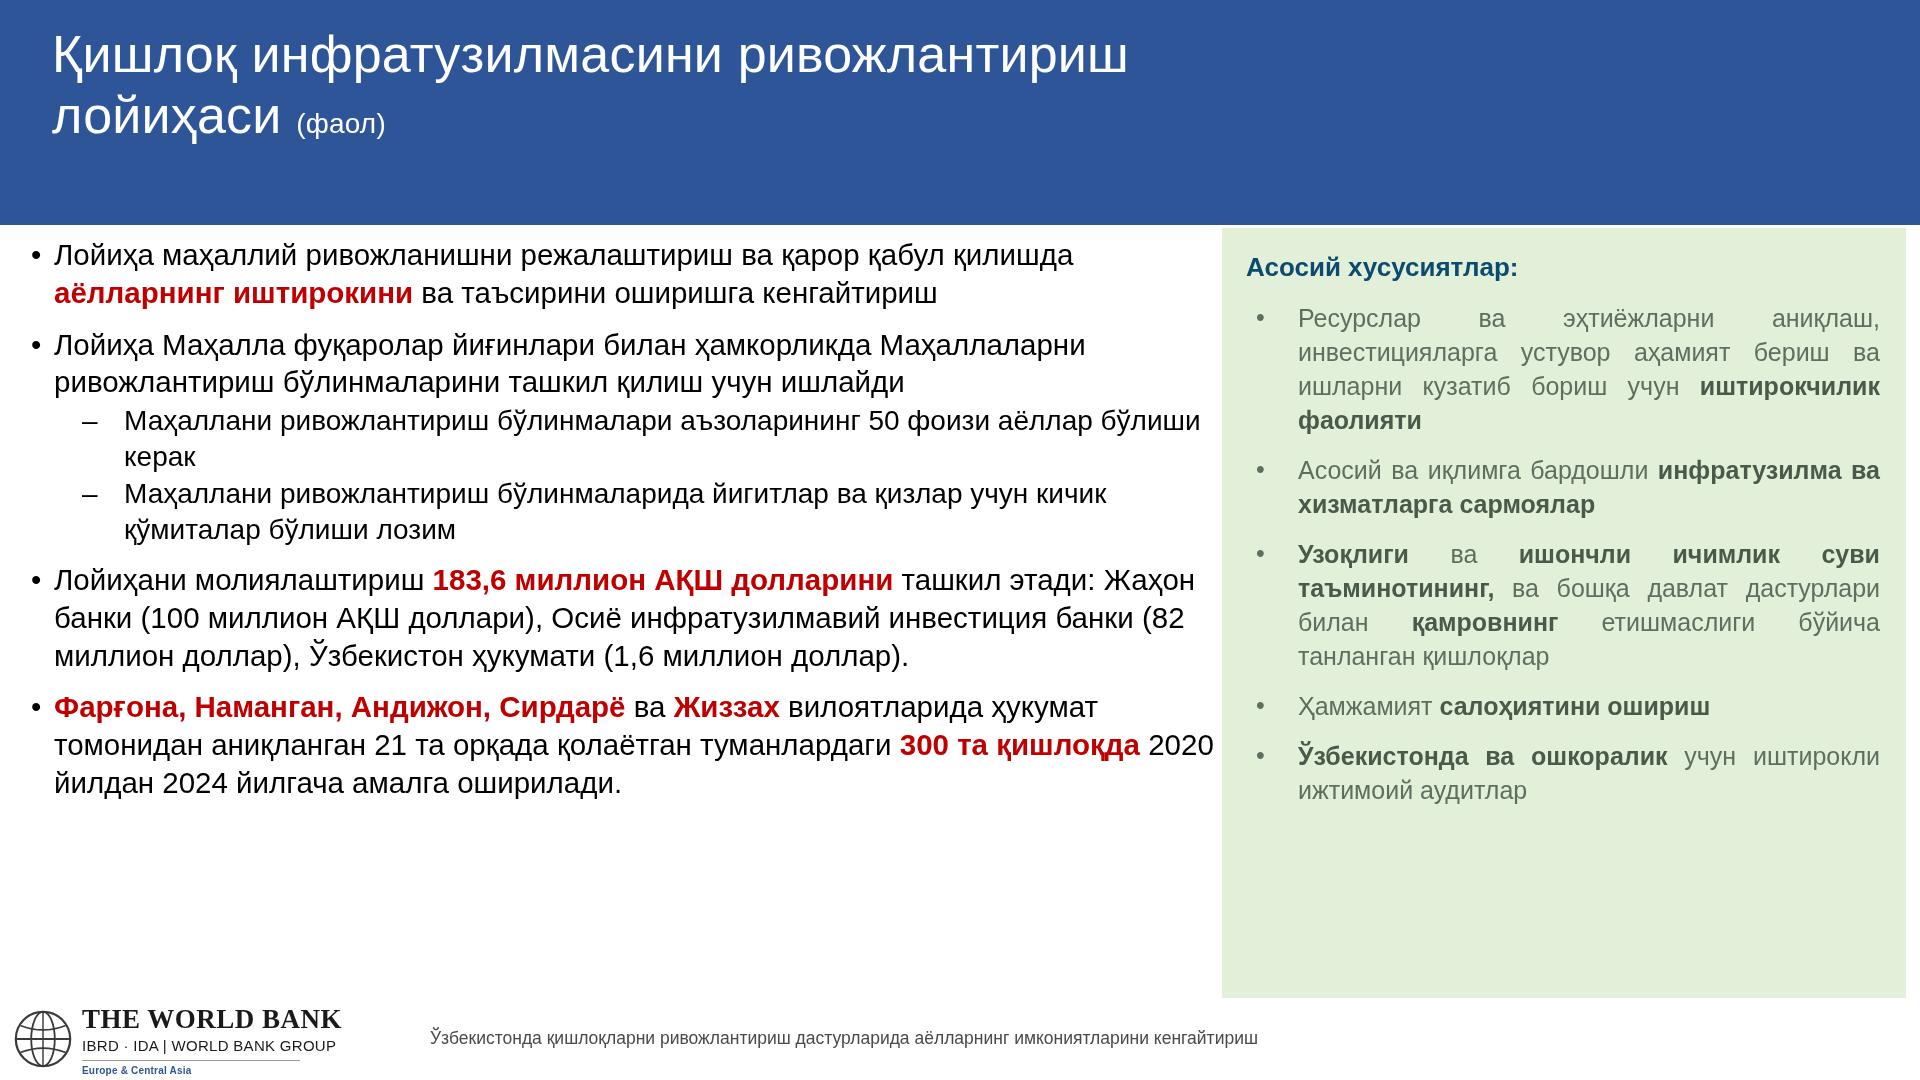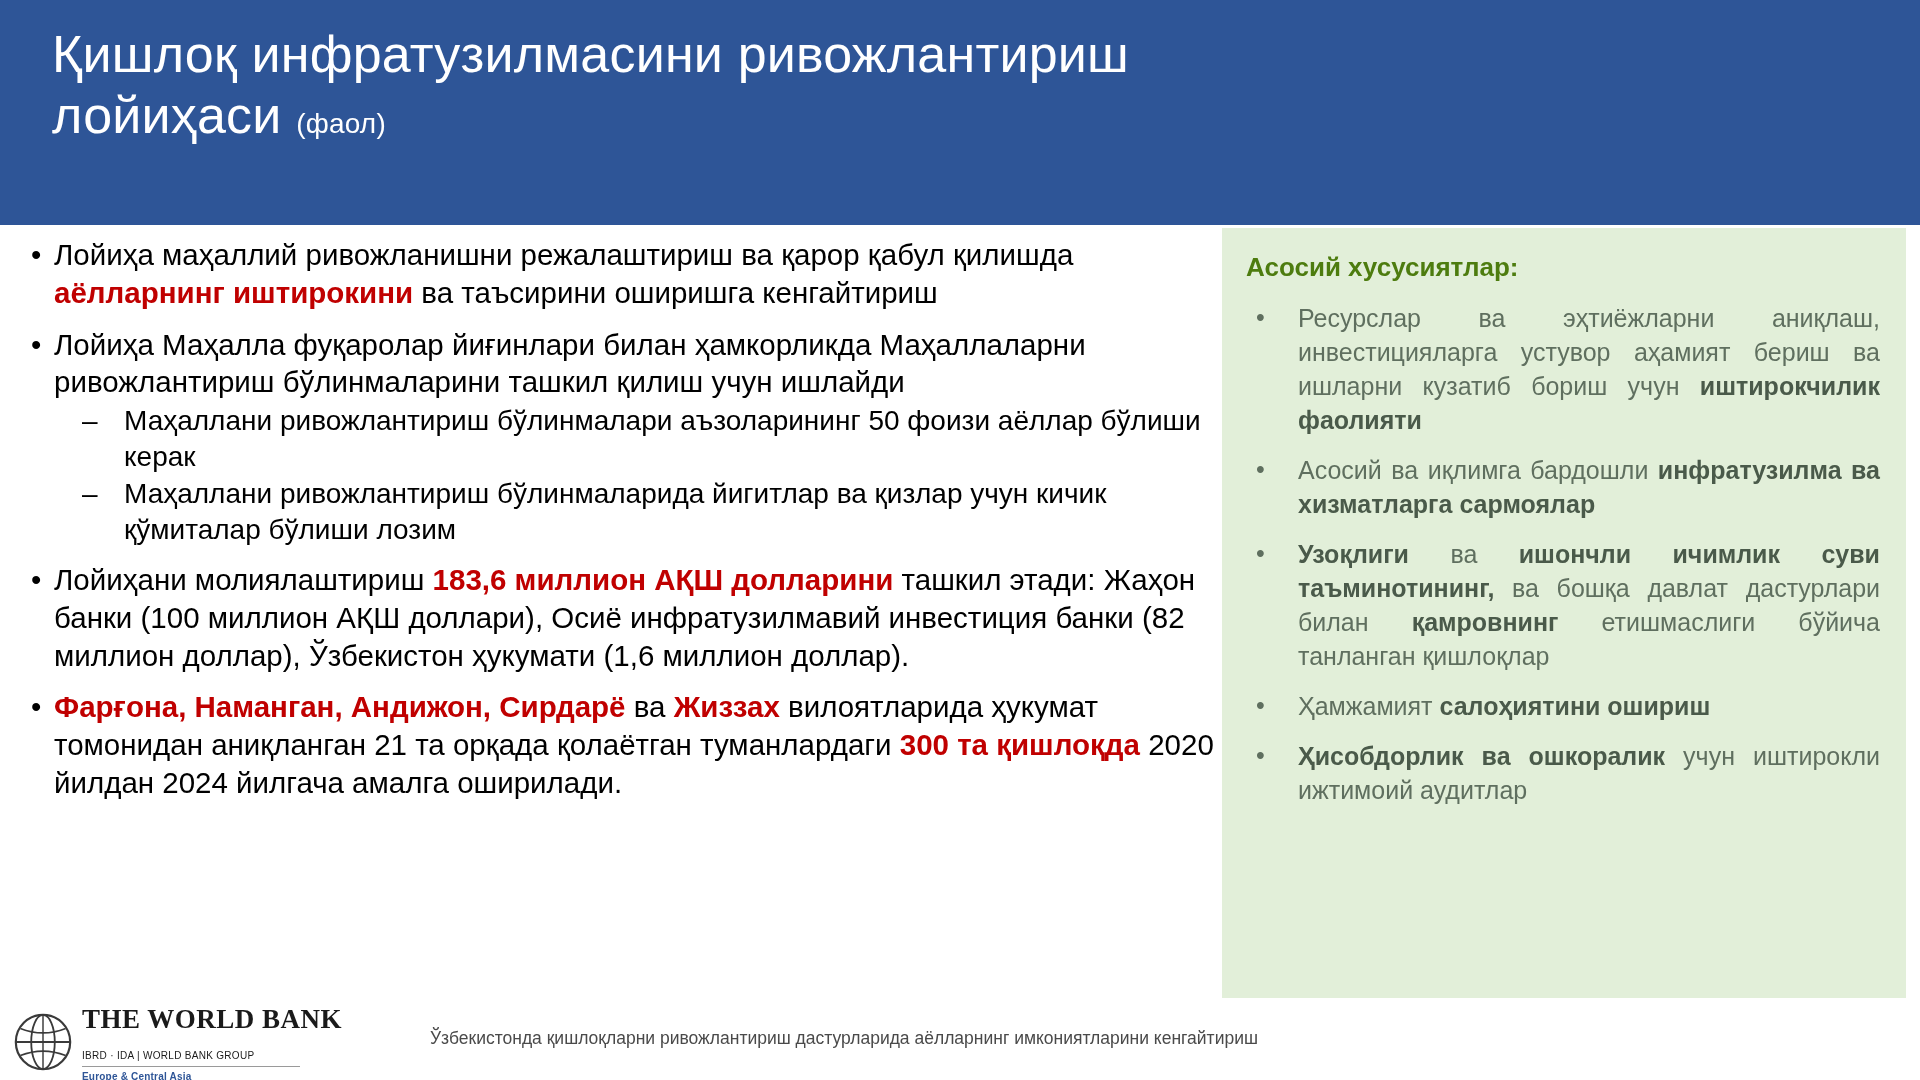--- a/index.html
+++ b/index.html
@@ -110,21 +110,21 @@
     top: 228px;
     width: 684px;
     height: 770px;
     background: #e2efd9;
     box-sizing: border-box;
     padding: 24px 26px 10px 24px;
   }
   .green-title {
     font-size: 26px;
     font-weight: bold;
-    color: #4d7c0f;
+    color: #0c4a6e;
     margin: 0 0 18px 0;
     line-height: 1.2;
   }
   ul.green-list {
     list-style: none;
     margin: 0;
     padding: 0;
   }
   li.green-item {
     position: relative;
@@ -173,24 +173,24 @@
   }
   .logo-main {
     font-size: 27px;
     font-weight: bold;
     letter-spacing: 0.5px;
     color: #1a1a1a;
     line-height: 1.05;
     font-family: "Liberation Serif", serif;
   }
   .logo-sub {
-    font-size: 10px;
+    font-size: 15px;
     letter-spacing: 0.3px;
     color: #1a1a1a;
-    margin-top: 17px;
+    margin-top: 5px;
     line-height: 1.1;
   }
   .logo-rule {
     height: 1px;
     background: #9a9a9a;
     margin: 5px 0 4px 0;
     width: 218px;
   }
   .logo-region {
     font-size: 10px;
@@ -277,21 +277,21 @@
         <span><span class="gbold">Узоқлиги</span><span> ва </span><span class="gbold">ишончли ичимлик суви таъминотининг,</span><span> ва бошқа давлат дастурлари билан </span><span class="gbold">қамровнинг</span><span> етишмаслиги бўйича танланган қишлоқлар</span></span>
       </li>
 
       <li class="green-item">
         <span class="gdot">•</span>
         <span><span>Ҳамжамият </span><span class="gbold">салоҳиятини ошириш</span></span>
       </li>
 
       <li class="green-item">
         <span class="gdot">•</span>
-        <span><span class="gbold">Ҳисобдорлик ва ошкоралик</span><span> учун иштирокли ижтимоий аудитлар</span></span>
+        <span><span class="gbold">Ўзбекистонда ва ошкоралик</span><span> учун иштирокли ижтимоий аудитлар</span></span>
       </li>
 
     </ul>
   </div>
 
   <div class="footer">
     <div class="logo-wrap">
       <svg class="globe" viewBox="0 0 64 64">
         <circle cx="32" cy="32" r="30" fill="none" stroke="#3a3a3a" stroke-width="2.4"></circle>
         <ellipse cx="32" cy="32" rx="13" ry="30" fill="none" stroke="#3a3a3a" stroke-width="2"></ellipse>

